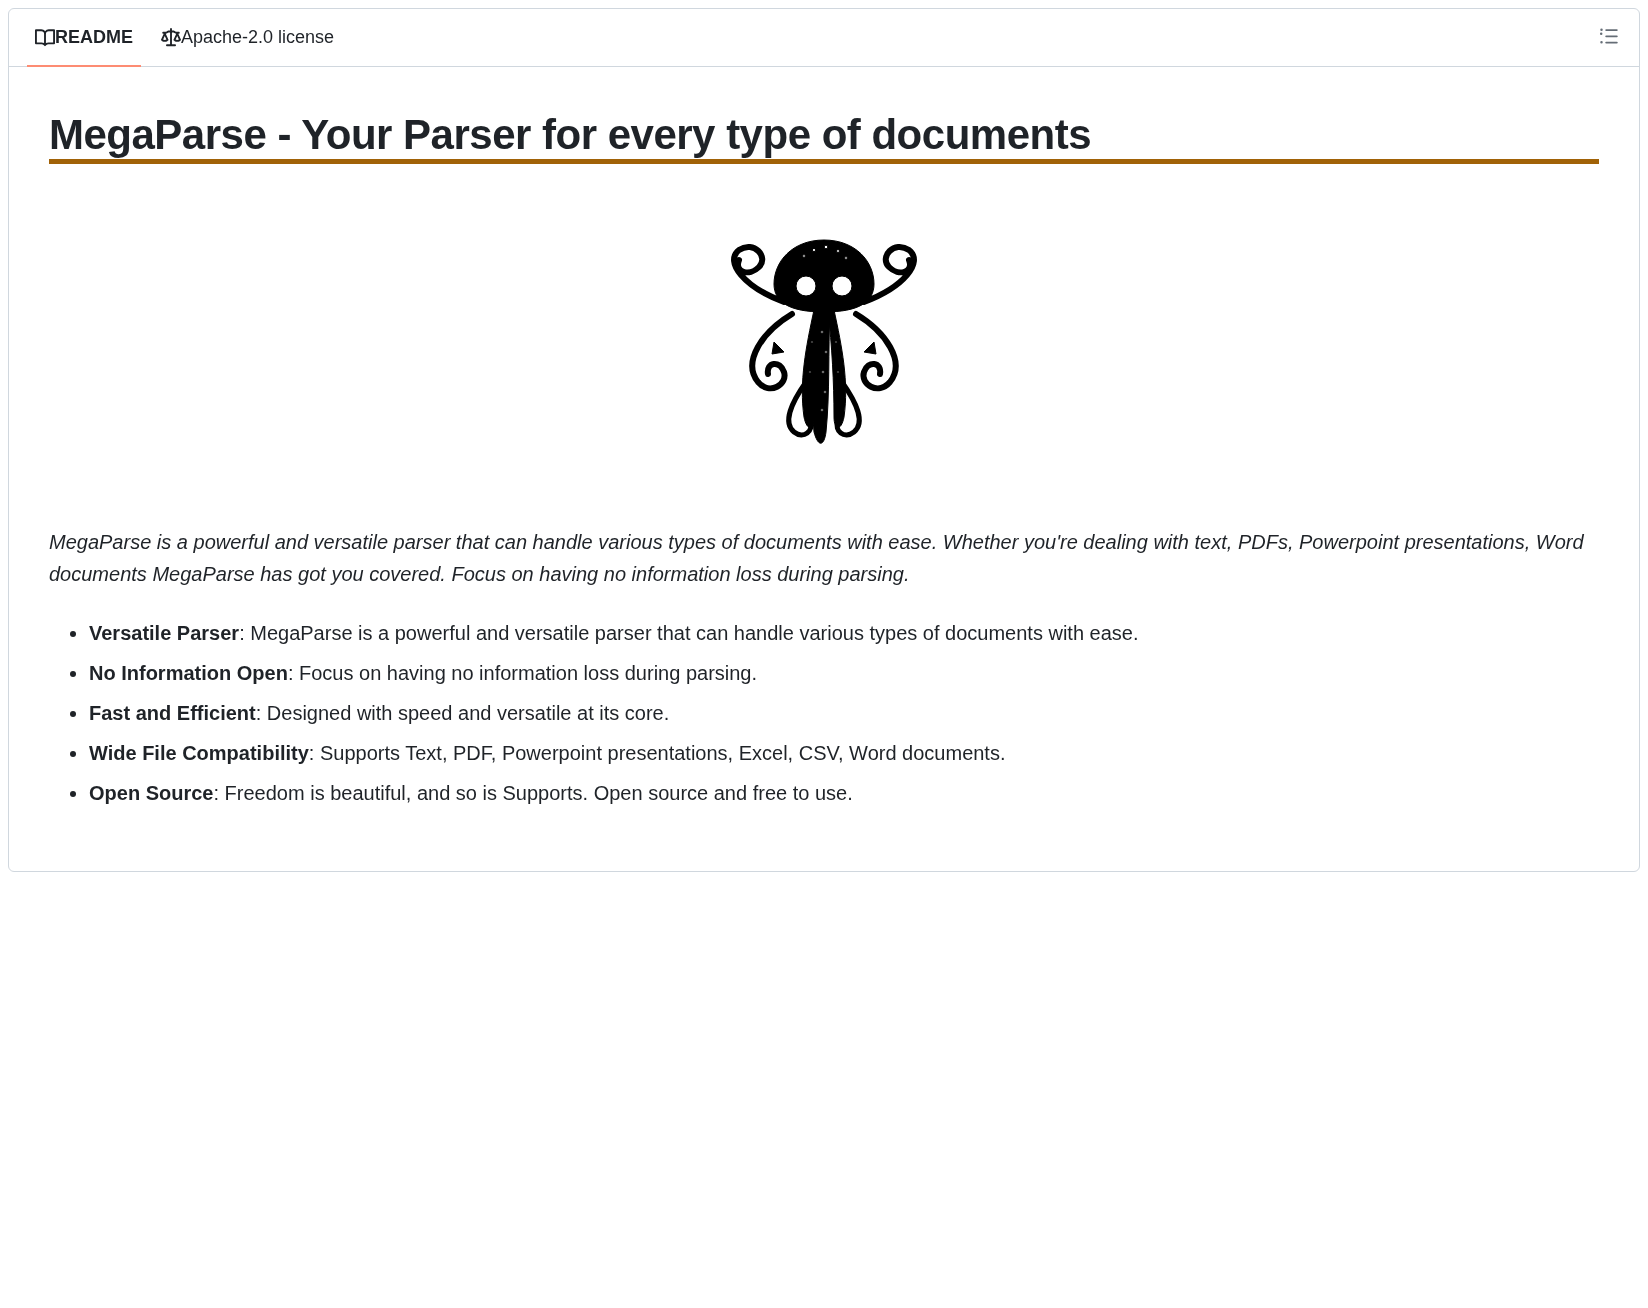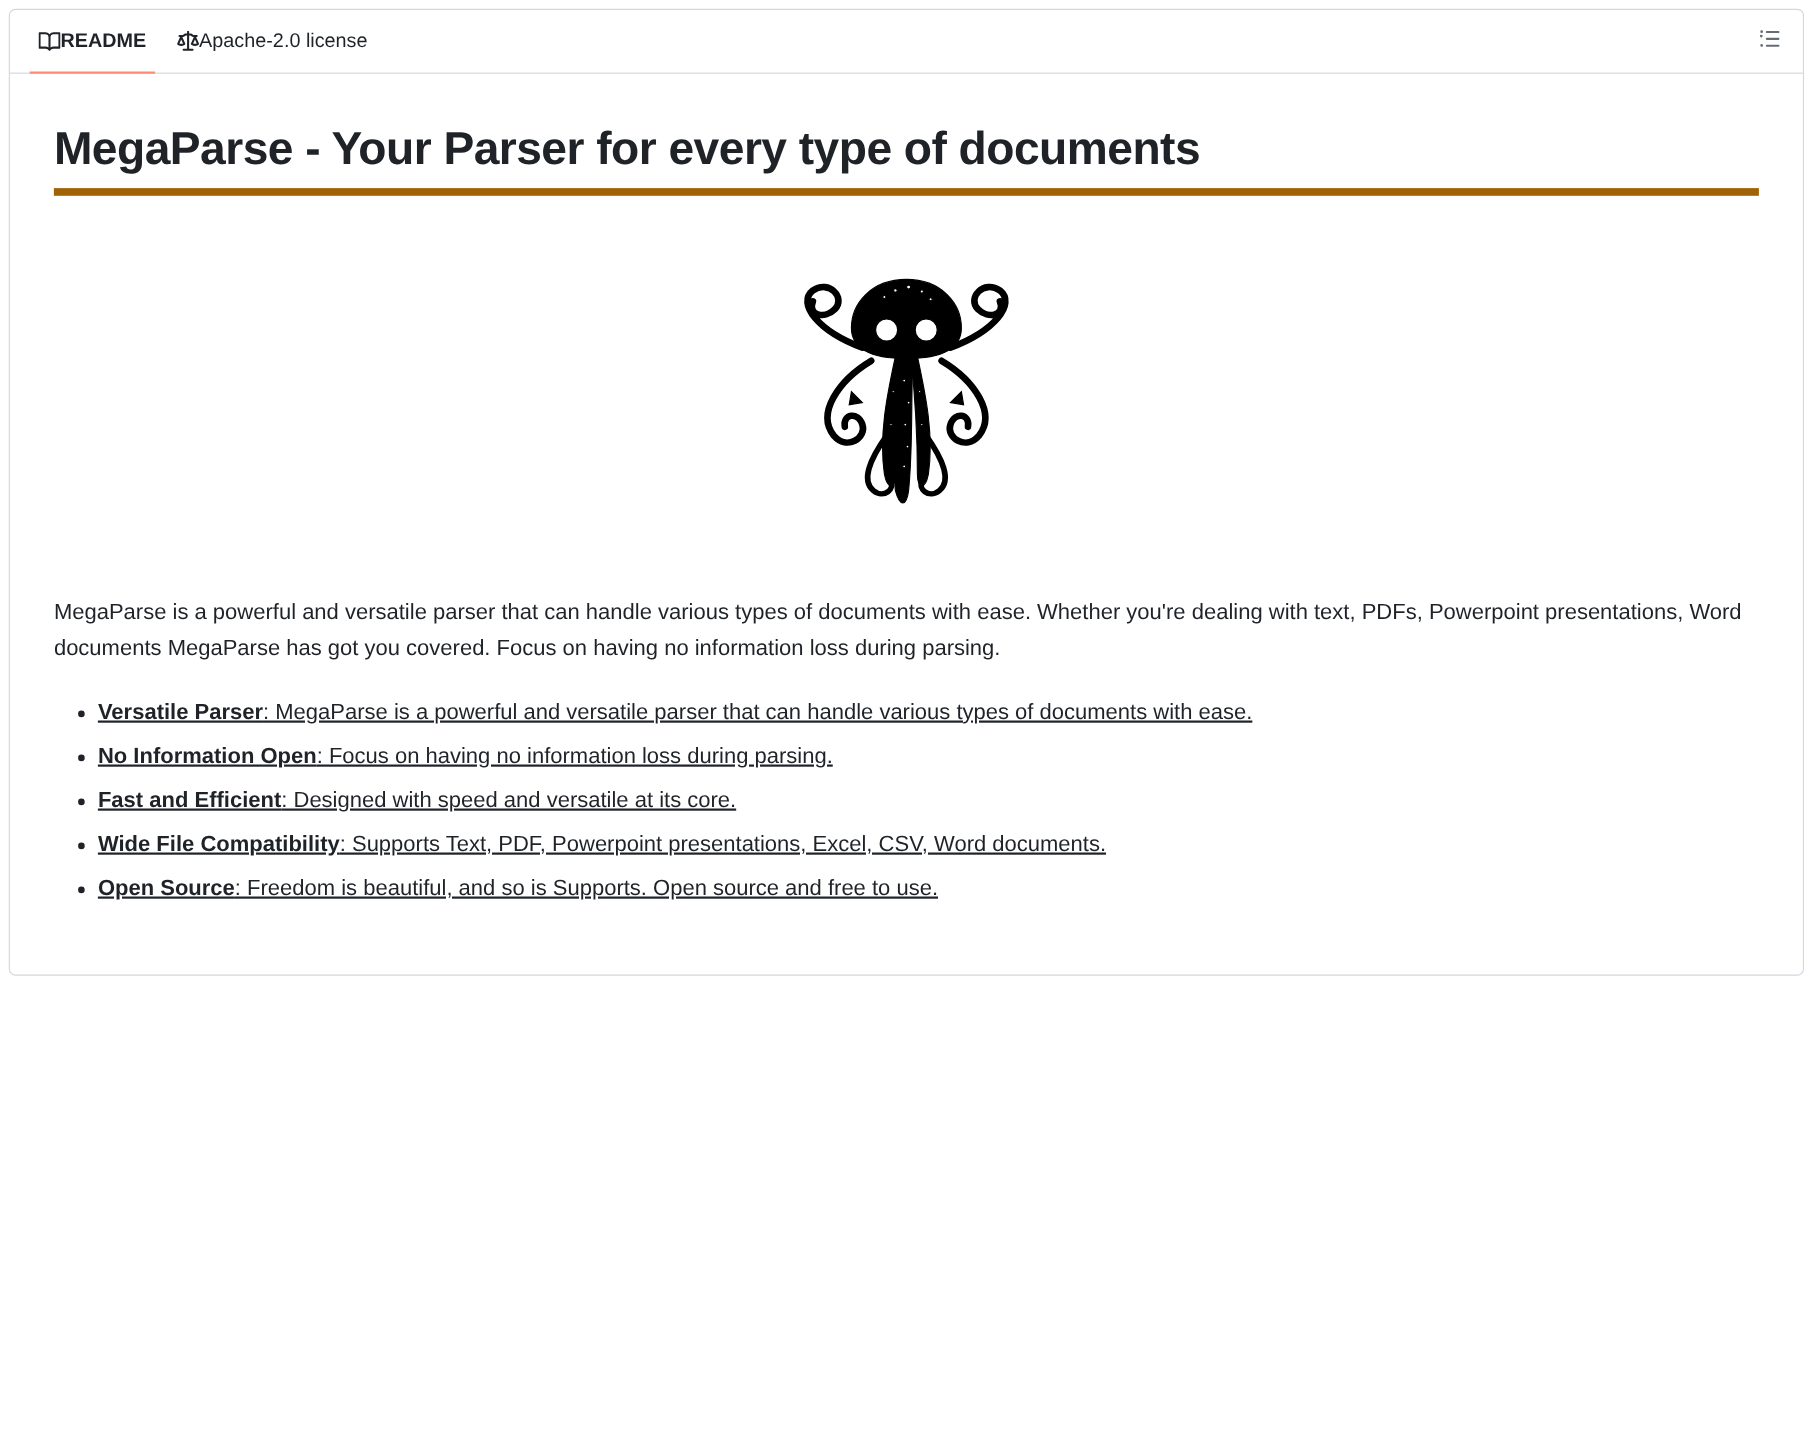--- a/index.html
+++ b/index.html
@@ -50,46 +50,45 @@
     cursor: pointer;
     color: #656d76;
   }
   .content {
     padding: 24px 40px 40px 40px;
   }
   h1.main-title {
     font-size: 42px;
     font-weight: 700;
     margin: 20px 0 8px 0;
-    padding-bottom: 12px;
-    border-bottom: 7px solid #a16207;
+    border-bottom: 5px solid #a16207;
     letter-spacing: -0.5px;
   }
   .logo-wrap {
     text-align: center;
     padding: 60px 0 60px 0;
   }
   .logo-wrap svg { display: inline-block; }
   p.intro {
     font-size: 20px;
     line-height: 1.6;
     margin: 0 0 28px 0;
     color: #1f2328;
+    font-style: italic;
   }
   h2.section {
     font-size: 30px;
     font-weight: 700;
     margin: 24px 0 6px 0;
     padding-bottom: 10px;
     border-bottom: 1px solid #d8dee4;
   }
   ul.features {
     padding-left: 40px;
     margin: 23px 0;
-    text-decoration: underline;
   }
   ul.features li {
     font-size: 20px;
     line-height: 1.5;
     margin: 10px 0;
   }
   ul.features li b { font-weight: 700; }
 </style>
 </head>
 <body>

